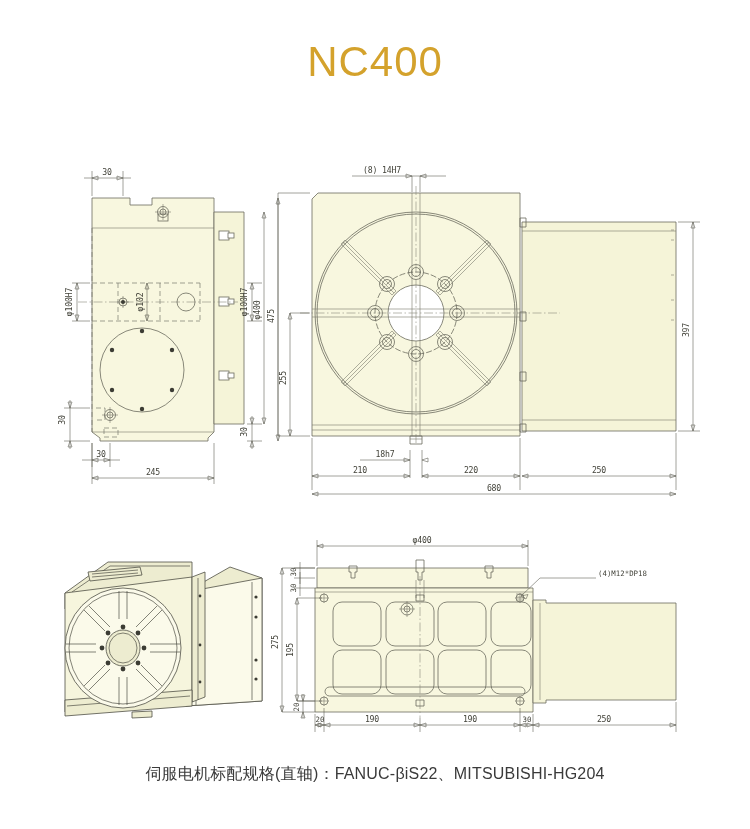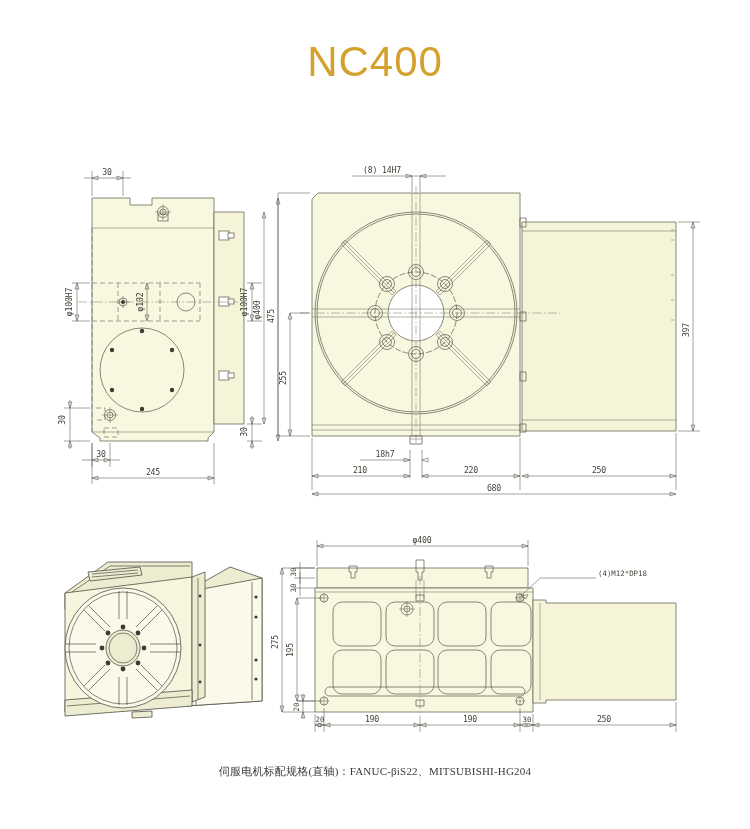--- a/index.html
+++ b/index.html
@@ -25,24 +25,24 @@
     font-weight: 500;
     letter-spacing: 1px;
     color: #d4a22c;
     font-family: "Liberation Sans", sans-serif;
   }
   #caption {
     position: absolute;
     left: 0; top: 764px;
     width: 750px;
     text-align: center;
-    font-size: 11px;
+    font-size: 16px;
     color: #3a3a3a;
     letter-spacing: 0.2px;
-    font-family: Liberation Serif, serif;
+    font-family: Liberation Sans, sans-serif;
   }
   svg.dwg {
     position: absolute;
     left: 0; top: 0;
     width: 750px;
     height: 829px;
   }
   .body-fill { fill: #f8f7df; stroke: #6b6b5e; stroke-width: 0.8; }
   .body-fill2 { fill: #f5f4d8; stroke: #6b6b5e; stroke-width: 0.8; }
   .white-fill { fill: #ffffff; stroke: #6b6b5e; stroke-width: 0.8; }

